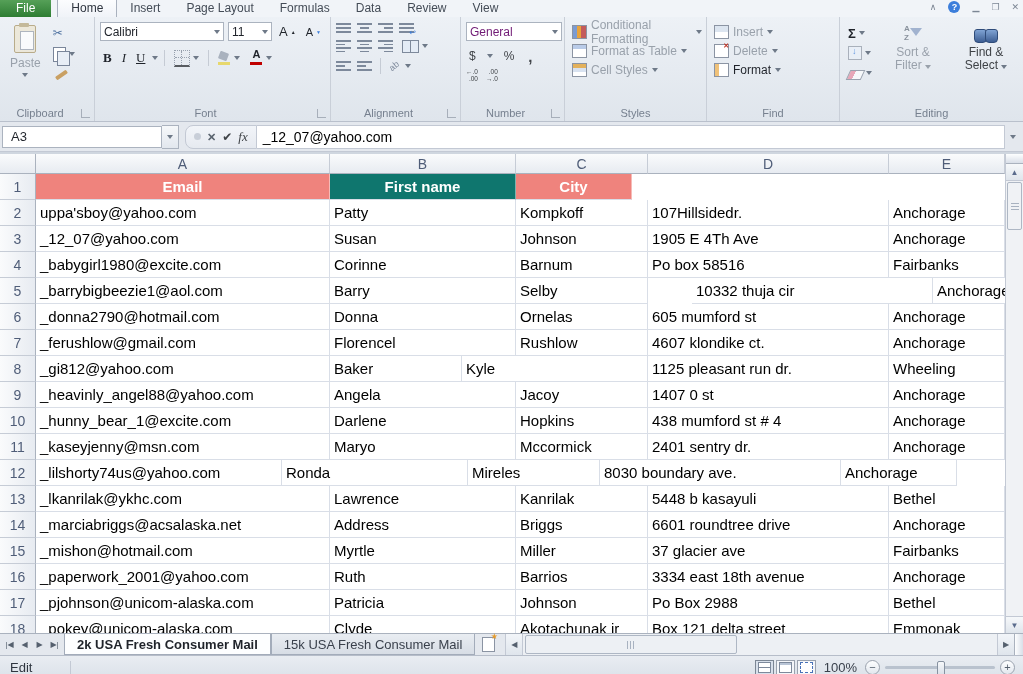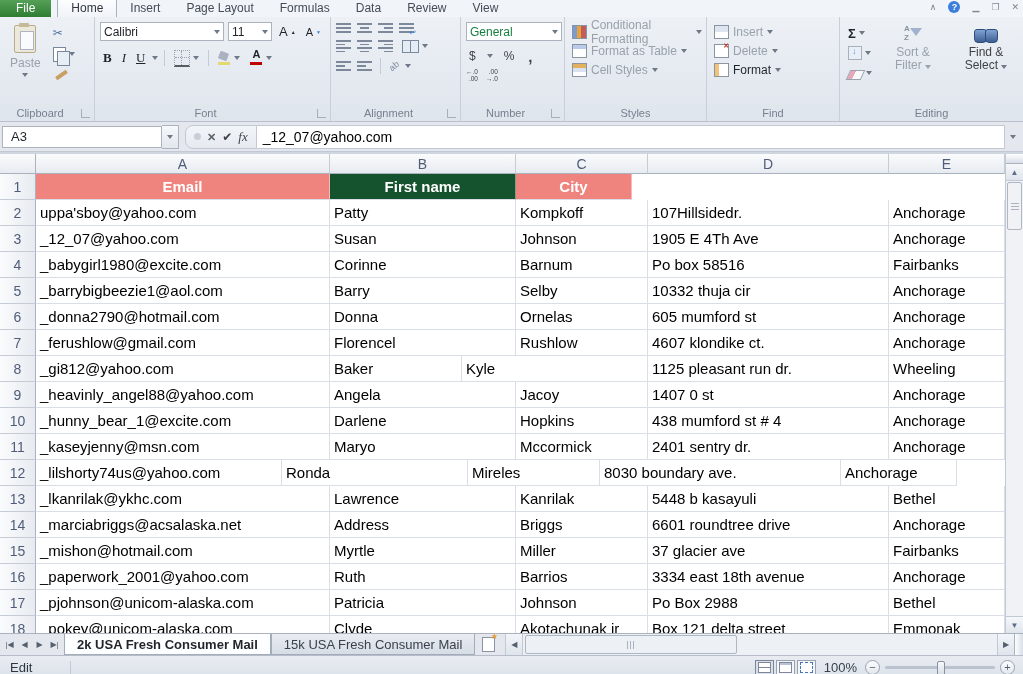--- a/index.html
+++ b/index.html
@@ -328,21 +328,21 @@
           </span>
         <span class="vsep"></span>
         <span class="g-orient">ab</span>
         <span class="da"></span>
       </div>
       <div class="glabel">Alignment</div>
       <span class="launch"></span>
     </div>
 
     <div class="rgroup g-num">
-      <div class="combo" style="width:88px;color:#15803d;">
+      <div class="combo" style="width:88px;color:#701a75;">
           <span>General</span>
           <span class="da"></span>
         </div>
       <div class="frow" style="margin-top:6px;gap:8px;">
         <span class="mbtn g-dollar"></span>
           <span class="da"></span>
         <span class="mbtn g-pct"></span>
         <span class="mbtn g-comma"></span>
       </div>
       <div class="frow" style="margin-top:4px;gap:8px;">
@@ -445,21 +445,21 @@
           <div class="ch" style="width: 186px;">B</div>
           <div class="ch" style="width: 132px;">C</div>
           <div class="ch" style="width: 241px;">D</div>
           <div class="ch" style="width: 116px;">E</div>
         </div>
     </div>
     <div class="rowswrap" id="rows">
         <div class="row hdr">
           <div class="rn">1</div>
           <div class="cell hcell" style="width: 294px; background: rgb(239, 131, 125);">Email</div>
-          <div class="cell hcell" style="width: 186px; background: #14532d;">First name</div>
+          <div class="cell hcell" style="width: 186px; background: #0f766e;">First name</div>
           <div class="cell hcell" style="width: 116px; background: rgb(239, 131, 125);">City</div>
         </div>
         <div class="row">
           <div class="rn">2</div>
           <div class="cell" style="width: 294px;">uppa'sboy@yahoo.com</div>
           <div class="cell" style="width: 186px;">Patty</div>
           <div class="cell" style="width: 132px;">Kompkoff</div>
           <div class="cell" style="width: 241px;">107Hillsidedr.</div>
           <div class="cell" style="width: 116px;">Anchorage</div>
         </div>
@@ -477,21 +477,21 @@
           <div class="cell" style="width: 186px;">Corinne</div>
           <div class="cell" style="width: 132px;">Barnum</div>
           <div class="cell" style="width: 241px;">Po box 58516</div>
           <div class="cell" style="width: 116px;">Fairbanks</div>
         </div>
         <div class="row">
           <div class="rn">5</div>
           <div class="cell" style="width: 294px;">_barrybigbeezie1@aol.com</div>
           <div class="cell" style="width: 186px;">Barry</div>
           <div class="cell" style="width: 132px;">Selby</div>
-          <div class="cell" style="width: 241px;">10332 thuja cir</div>
+          <div class="cell" style="width: 241px; margin-left: 44px;">10332 thuja cir</div>
           <div class="cell" style="width: 116px;">Anchorage</div>
         </div>
         <div class="row">
           <div class="rn">6</div>
           <div class="cell" style="width: 294px;">_donna2790@hotmail.com</div>
           <div class="cell" style="width: 186px;">Donna</div>
           <div class="cell" style="width: 132px;">Ornelas</div>
           <div class="cell" style="width: 241px;">605 mumford st</div>
           <div class="cell" style="width: 116px;">Anchorage</div>
         </div>

